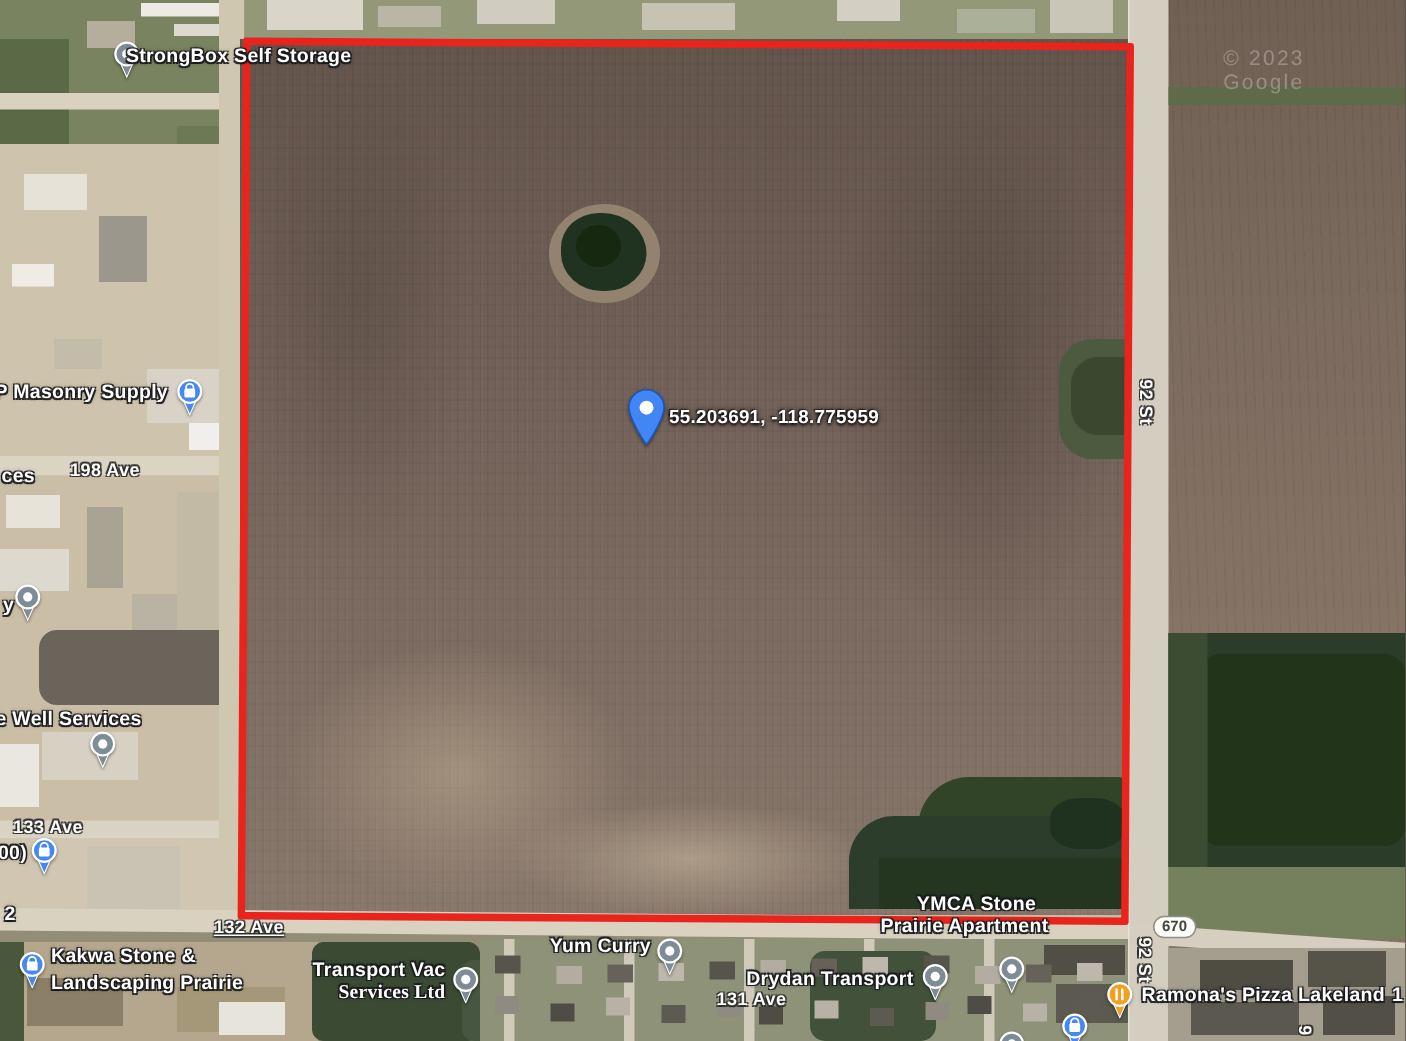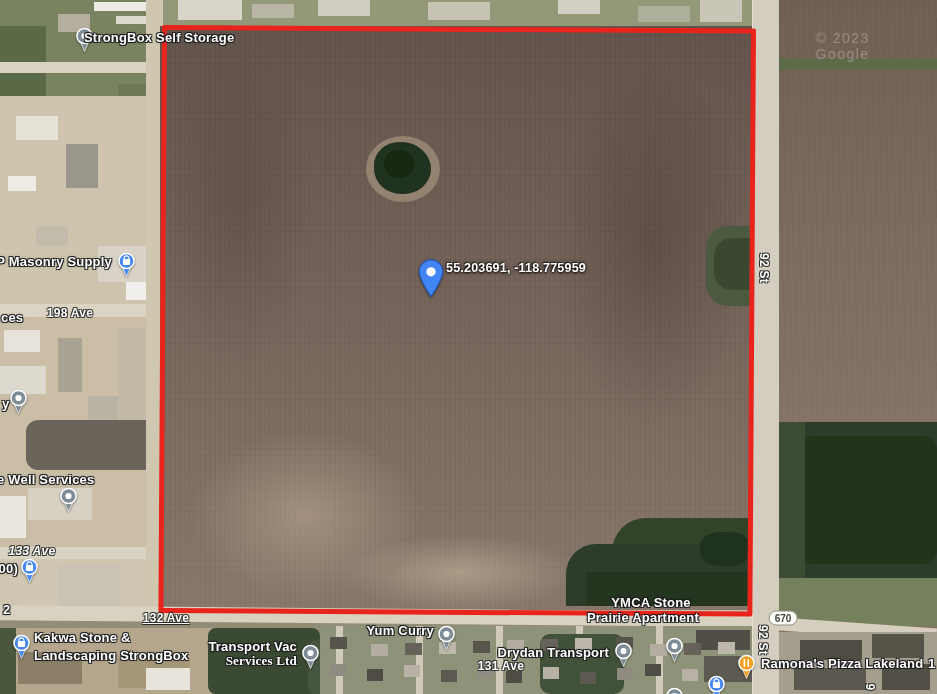--- a/index.html
+++ b/index.html
@@ -151,21 +151,21 @@
       <div style="left: 650px; top: 644px; width: 17px; height: 12px; background: rgb(178, 173, 160);"></div>
       <div style="left: 645px; top: 664px; width: 16px; height: 12px; background: rgb(79, 76, 69);"></div>
       <div style="left: 684px; top: 643px; width: 17px; height: 12px; background: rgb(102, 98, 90);"></div>
       <div style="left: 682px; top: 669px; width: 16px; height: 12px; background: rgb(183, 178, 165);"></div>
       <div style="left: 718px; top: 642px; width: 17px; height: 12px; background: rgb(189, 184, 171);"></div>
       <div style="left: 719px; top: 665px; width: 16px; height: 12px; background: rgb(93, 90, 82);"></div>
     </div>
   <div id="parcel" style="border-color: rgb(232, 36, 28);"></div>
   <div id="overlay-layer">
       <div class="street-label" style="left: 70px; top: 313px;">198 Ave</div>
-      <div class="street-label" style="left: 32px; top: 551px; font-style: italic;">133 Ave</div>
+      <div class="street-label" style="left: 32px; top: 551px;">133 Ave</div>
       <div class="street-label" style="left: 166px; top: 618px; text-decoration: underline;">132 Ave</div>
       <div class="street-label" style="left: 501px; top: 666px;">131 Ave</div>
       <div class="street-label vertical" style="left: 764px; top: 268px;">92 St</div>
       <div class="street-label vertical" style="left: 763px; top: 640px;">92 St</div>
       <div class="street-label vertical" style="left: 870px; top: 687px;">9</div>
       <div class="shield" style="left: 783px; top: 618px;">670</div>
       <div class="watermark" style="left: 856px; top: 46px;">© 2023 Google</div>
       <div class="pin" style="left: 73.5px; top: 27px;">
         <svg width="21" height="25" viewBox="0 0 21 25">
           <path d="M10.5 24.5 6.3 15h8.4z" fill="#7d8c95" stroke="#fff" stroke-width=".7"></path>
@@ -212,21 +212,21 @@
       <div class="poi-label align-left" style="left: 3px; top: 609px;">2</div>
       <div class="pin" style="left: 10.5px; top: 634px;">
         <svg width="21" height="25" viewBox="0 0 21 25">
           <path d="M10.5 24.5 6.3 15h8.4z" fill="#4688f1" stroke="#fff" stroke-width=".7"></path>
           <circle cx="10.5" cy="9" r="7.6" fill="#4688f1" stroke="#fff" stroke-width="1.5"></circle>
           <path d="M8 7.4v-1a2.5 2.5 0 0 1 5 0v1" fill="none" stroke="#fff" stroke-width="1.1"></path>
           <rect x="6.9" y="7" width="7.2" height="6" rx="1" fill="#fff"></rect>
         </svg>
       </div>
       <div class="poi-label align-left" style="left: 34px; top: 637px;">Kakwa Stone &amp;</div>
-      <div class="poi-label align-left" style="left: 34px; top: 655px;">Landscaping StrongBox</div>
+      <div class="poi-label align-left" style="left: 34px; top: 655px;">Landscaping Prairie</div>
       <div class="pin" style="left: 299.5px; top: 644px;">
         <svg width="21" height="25" viewBox="0 0 21 25">
           <path d="M10.5 24.5 6.3 15h8.4z" fill="#7d8c95" stroke="#fff" stroke-width=".7"></path>
           <circle cx="10.5" cy="9" r="7.6" fill="#7d8c95" stroke="#fff" stroke-width="1.5"></circle>
           <circle cx="10.5" cy="9" r="3.1" fill="#fff"></circle>
         </svg>
       </div>
       <div class="poi-label align-right" style="left: 297px; top: 646px;">Transport Vac</div>
       <div class="poi-label align-right" style="left: 297px; top: 661px; font-family: Liberation Serif, serif;">Services Ltd</div>
       <div class="pin" style="left: 435.5px; top: 625px;">
@@ -278,15 +278,15 @@
           <circle cx="10.5" cy="9" r="7.6" fill="#7d8c95" stroke="#fff" stroke-width="1.5"></circle>
           <circle cx="10.5" cy="9" r="3.1" fill="#fff"></circle>
         </svg>
       </div>
       <div class="pin" style="left: 418px; top: 259px;">
         <svg width="26" height="39" viewBox="0 0 24 36">
           <path d="M12 .8C6 .8 1.2 5.6 1.2 11.6c0 7.8 10.8 23 10.8 23s10.8-15.2 10.8-23C22.8 5.6 18 .8 12 .8z" fill="#4285f4" stroke="#2056b4" stroke-width="1"></path>
           <circle cx="12" cy="11.8" r="4.3" fill="#fff"></circle>
         </svg>
       </div>
-      <div class="poi-label coords-label align-left" style="left: 446px; top: 268px;">55.203691, -118.775959</div>
+      <div class="poi-label coords-label align-left" style="left: 446px; top: 278px;">55.203691, -118.775959</div>
     </div>
 </div>
 
 </body></html>

